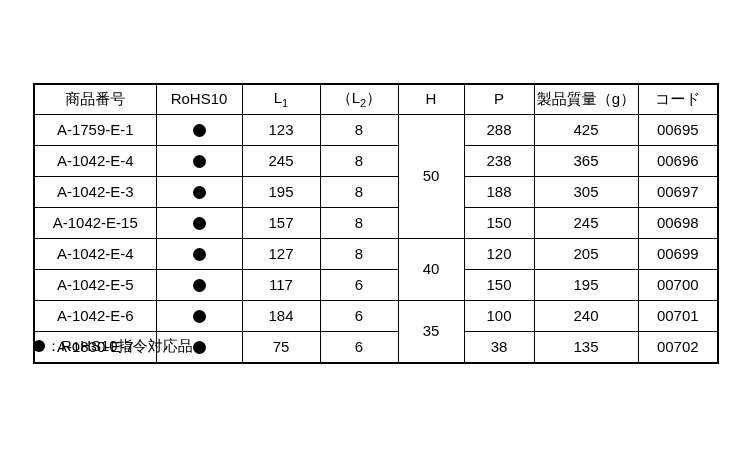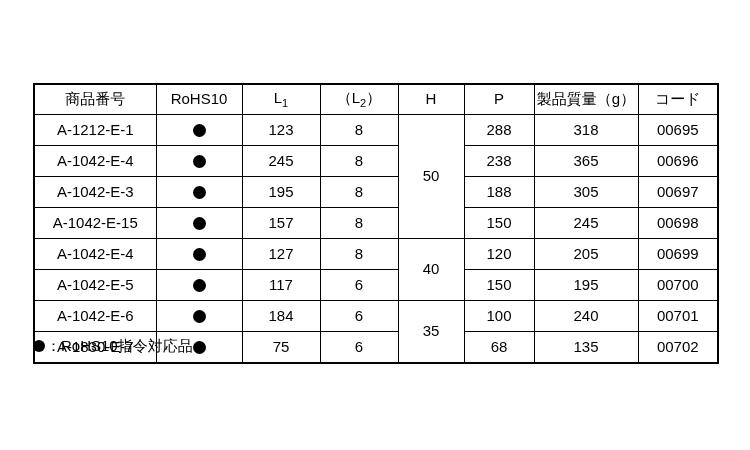--- a/index.html
+++ b/index.html
@@ -112,27 +112,27 @@
           <th><span>（L</span><span class="sub">2</span><span>）</span></th>
           <th>H</th>
           <th>P</th>
           <th>製品質量（g）</th>
           <th>コード</th>
         </tr>
       </thead>
       <tbody>
 
         <tr>
-          <td>A-1212-E-1</td>
+          <td>A-1759-E-1</td>
           <td><span class="dot"></span></td>
           <td>123</td>
           <td>8</td>
           <td class="h-cell" rowspan="4">50</td>
           <td>288</td>
-          <td>318</td>
+          <td>425</td>
           <td>00695</td>
         </tr>
 
         <tr>
           <td>A-1042-E-4</td>
           <td><span class="dot"></span></td>
           <td>245</td>
           <td>8</td>
           <td>238</td>
           <td>365</td>
@@ -189,21 +189,21 @@
           <td>100</td>
           <td>240</td>
           <td>00701</td>
         </tr>
 
         <tr>
           <td>A-1830-E-7</td>
           <td><span class="dot"></span></td>
           <td>75</td>
           <td>6</td>
-          <td>68</td>
+          <td>38</td>
           <td>135</td>
           <td>00702</td>
         </tr>
       </tbody>
     </table>
   </div>
 
   <div class="note">
     <span class="dot"></span><span>：RoHS10指令対応品</span>
   </div>

